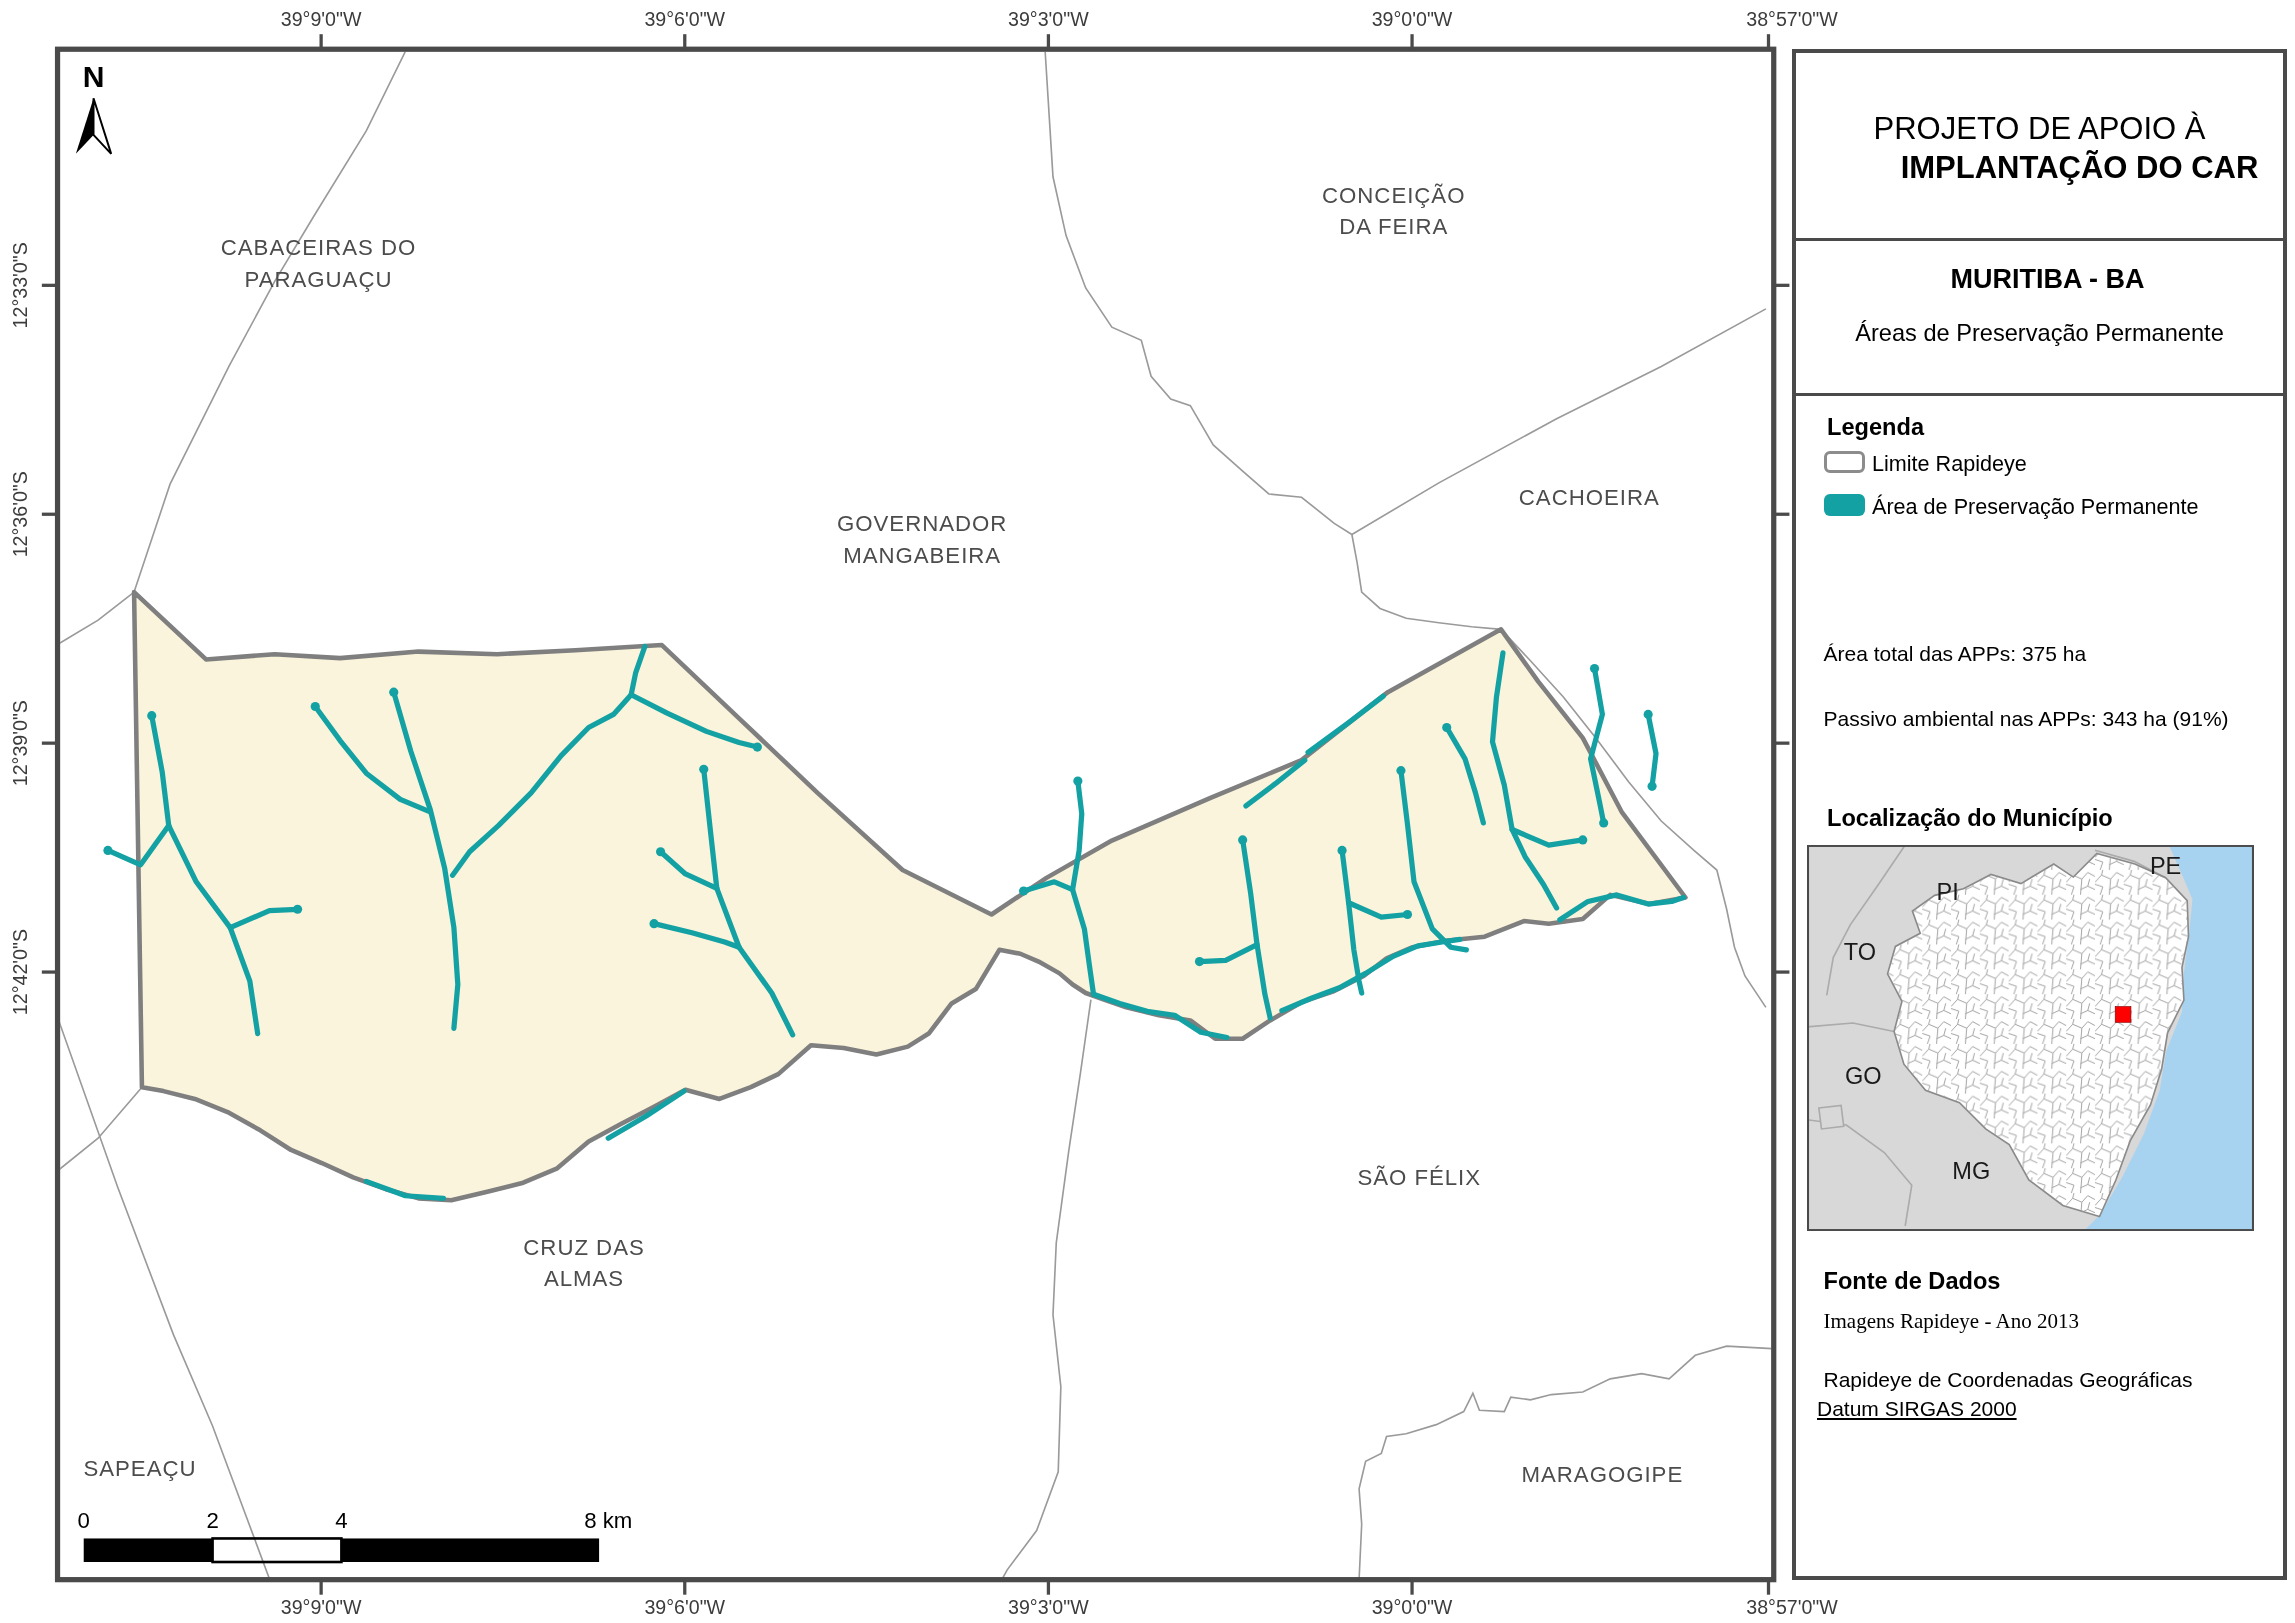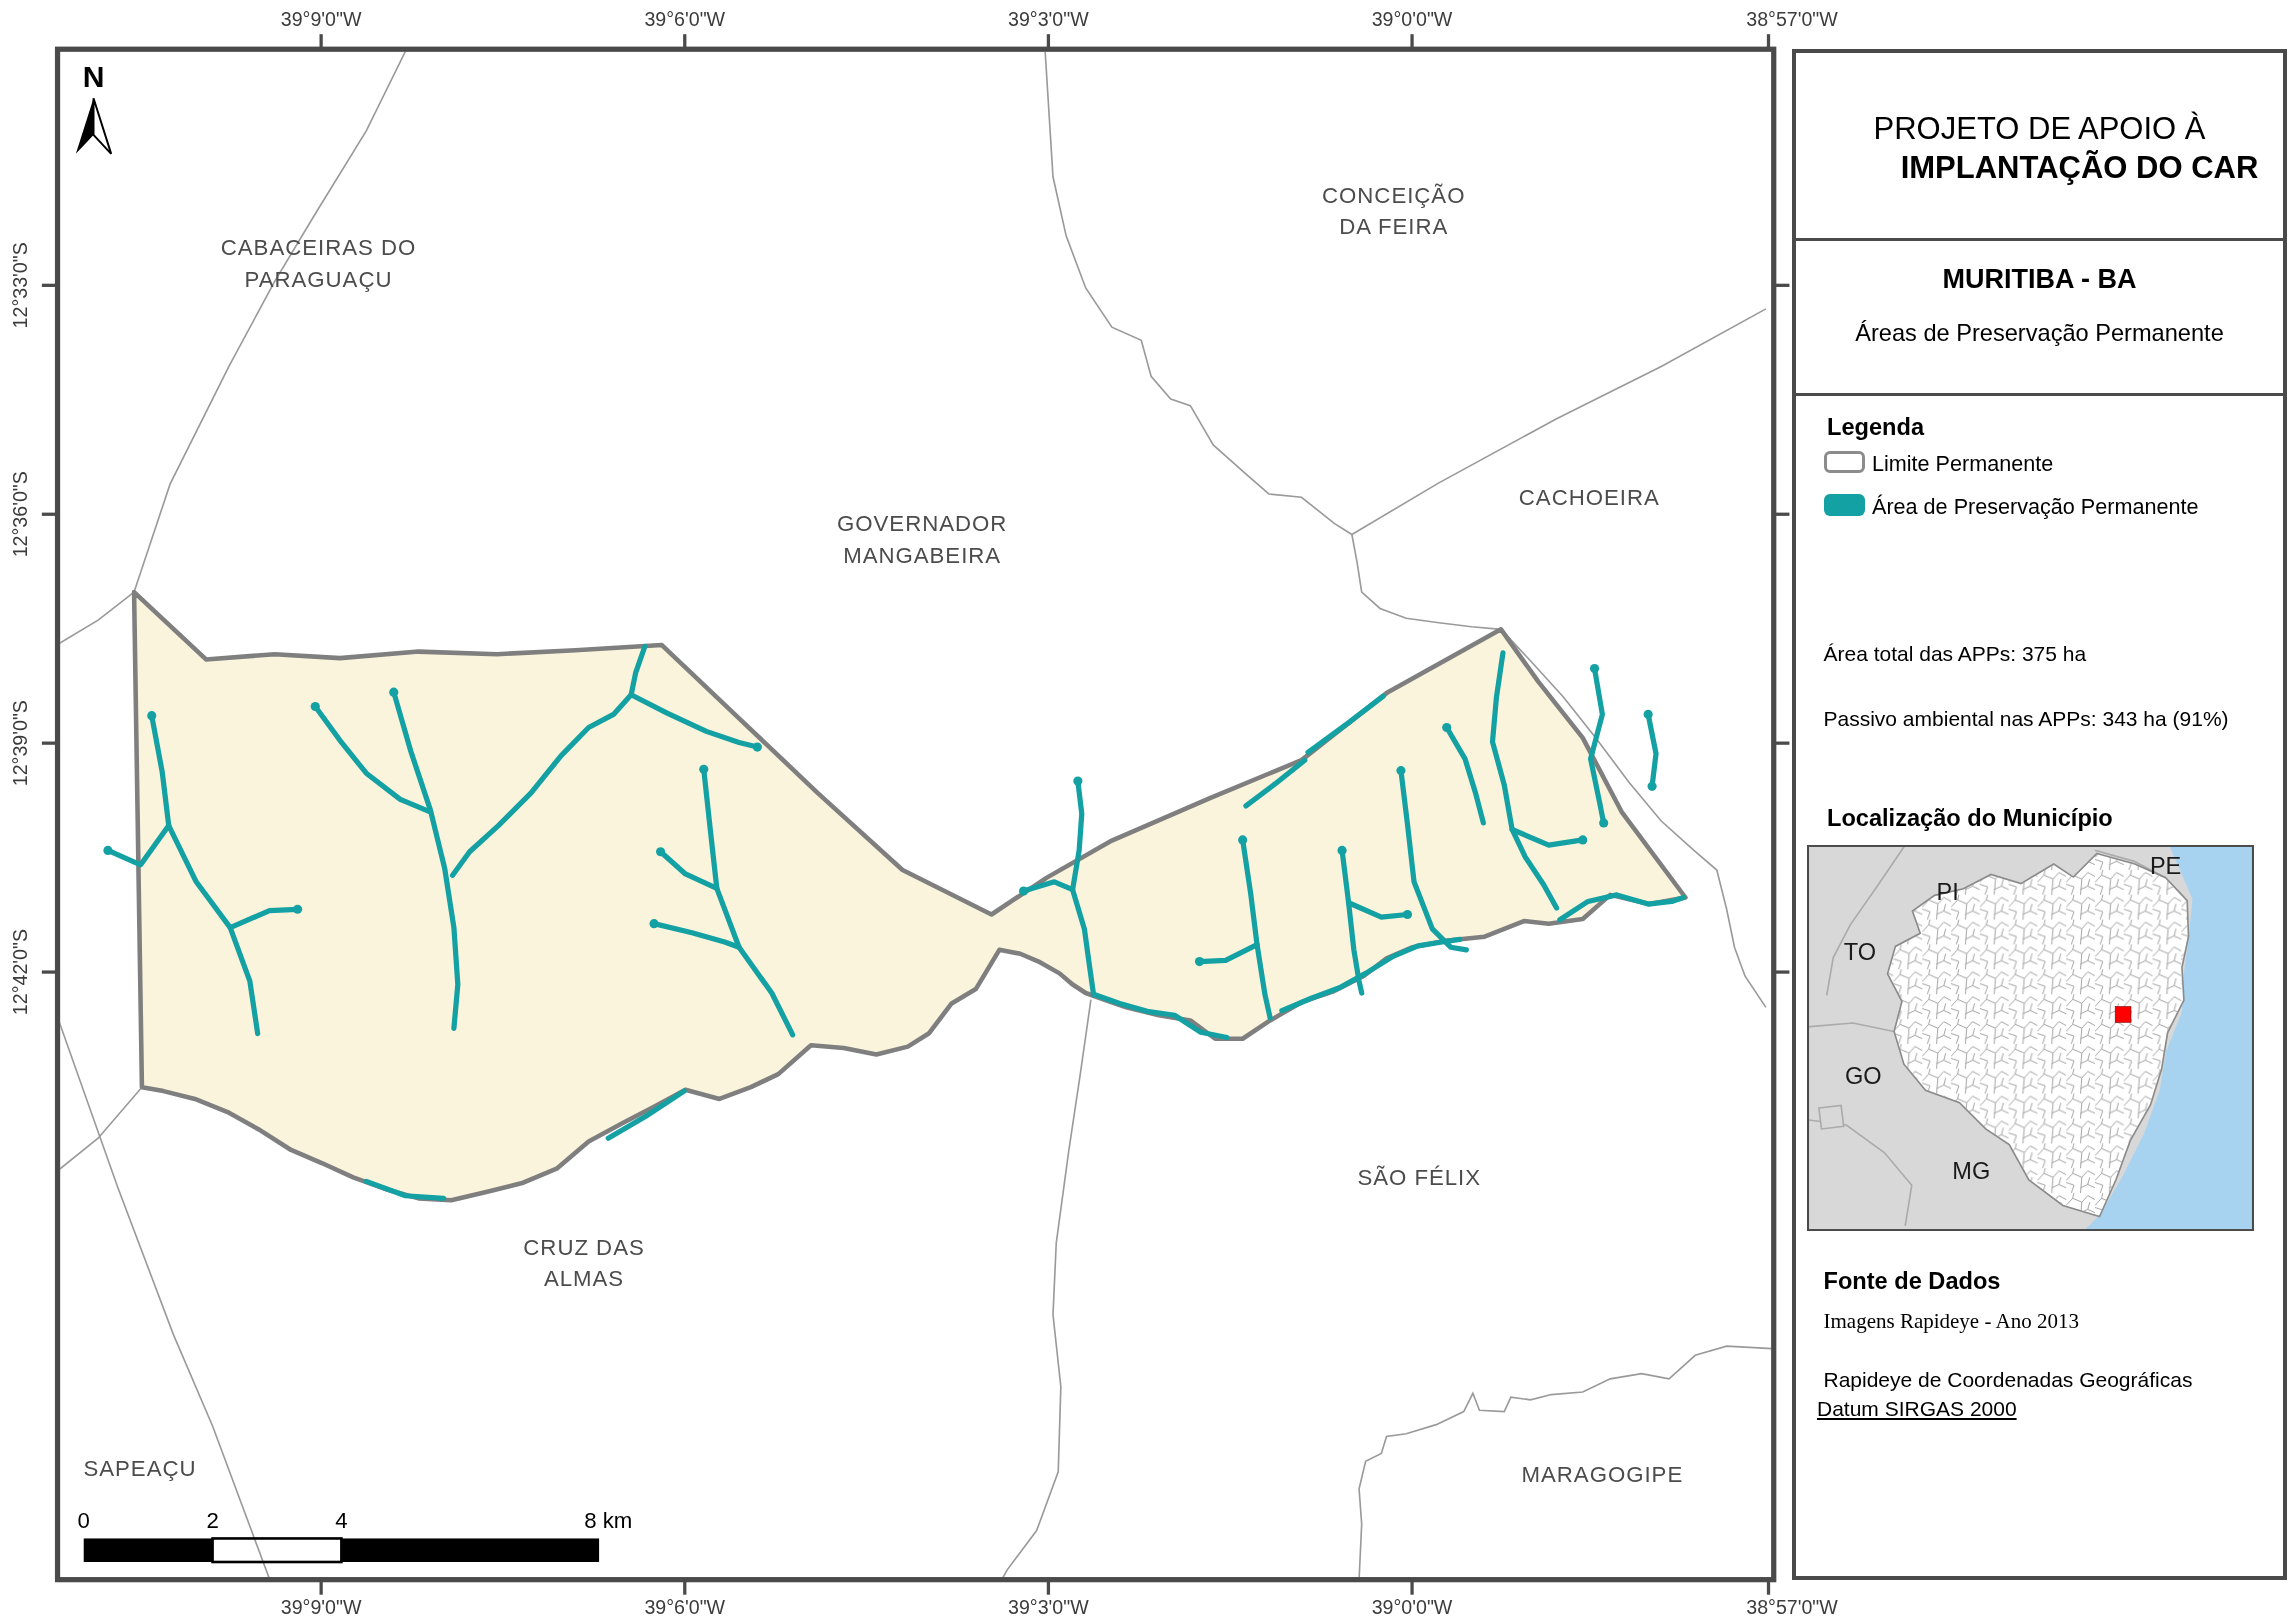--- a/index.html
+++ b/index.html
@@ -10,21 +10,21 @@
   .coord-label{fill:#3c3c3c;font-size:30px;text-anchor:middle;}
   .scale-label{fill:#000000;font-size:34px;text-anchor:middle;}
   .north-label{fill:#000000;font-size:46px;font-weight:600;text-anchor:middle;}
 
   .sidebar{position:absolute;left:1792px;top:49px;width:495px;height:1531px;
            background:#ffffff;border:4.6px solid #4a4a4a;box-sizing:border-box;}
   .sb-divider{position:absolute;left:0;width:100%;height:3.3px;background:#4a4a4a;}
   .sb-title{position:absolute;left:0;top:0;width:100%;text-align:center;}
   .sb-title .l1{position:absolute;top:58px;width:100%;font-size:31px;font-weight:normal;}
   .sb-title .l2{position:absolute;top:97px;width:100%;font-size:31px;font-weight:bold;margin-left:40px;}
-  .sb-muni{position:absolute;left:0;top:211px;width:100%;text-align:center;font-size:27px;font-weight:bold;}
+  .sb-muni{position:absolute;left:8px;top:211px;width:100%;text-align:center;font-size:27px;font-weight:bold;}
   .sb-sub{position:absolute;left:0;top:267px;width:100%;text-align:center;font-size:23.6px;}
   .sb-legend-title{position:absolute;left:31px;top:361px;font-size:23.6px;font-weight:bold;}
   .sw{position:absolute;left:27.5px;width:41px;height:22px;border-radius:5.9px;box-sizing:border-box;}
   .sw1{top:398px;background:#ffffff;border:3.3px solid #8c8c8c;}
   .sw2{top:441px;background:#14A1A4;}
   .sw-label{position:absolute;left:76px;font-size:21.6px;}
   .swl1{top:398px;}
   .swl2{top:441px;}
   .sb-stats1{position:absolute;left:27.5px;top:589px;font-size:21px;}
   .sb-stats2{position:absolute;left:27.5px;top:615px;font-size:21px;margin-top:39px;}
@@ -209,21 +209,21 @@
     <div class="l1">PROJETO DE APOIO À</div>
     <div class="l2">IMPLANTAÇÃO DO CAR</div>
   </div>
   <div class="sb-divider" style="top:185px;"></div>
   <div class="sb-muni">MURITIBA - BA</div>
   <div class="sb-sub">Áreas de Preservação Permanente</div>
   <div class="sb-divider" style="top:340px;"></div>
 
   <div class="sb-legend-title">Legenda</div>
   <div class="sw sw1"></div>
-  <div class="sw-label swl1">Limite Permanente</div>
+  <div class="sw-label swl1">Limite Rapideye</div>
   <div class="sw sw2"></div>
   <div class="sw-label swl2">Área de Preservação Permanente</div>
 
   <div class="sb-stats1">Área total das APPs: 375 ha</div>
   <div class="sb-stats2">Passivo ambiental nas APPs: 343 ha (91%)</div>
 
   <div class="sb-loc-title">Localização do Município</div>
 
   <div class="inset-wrap">
     <svg width="447" height="386" viewBox="0 0 683 590">

